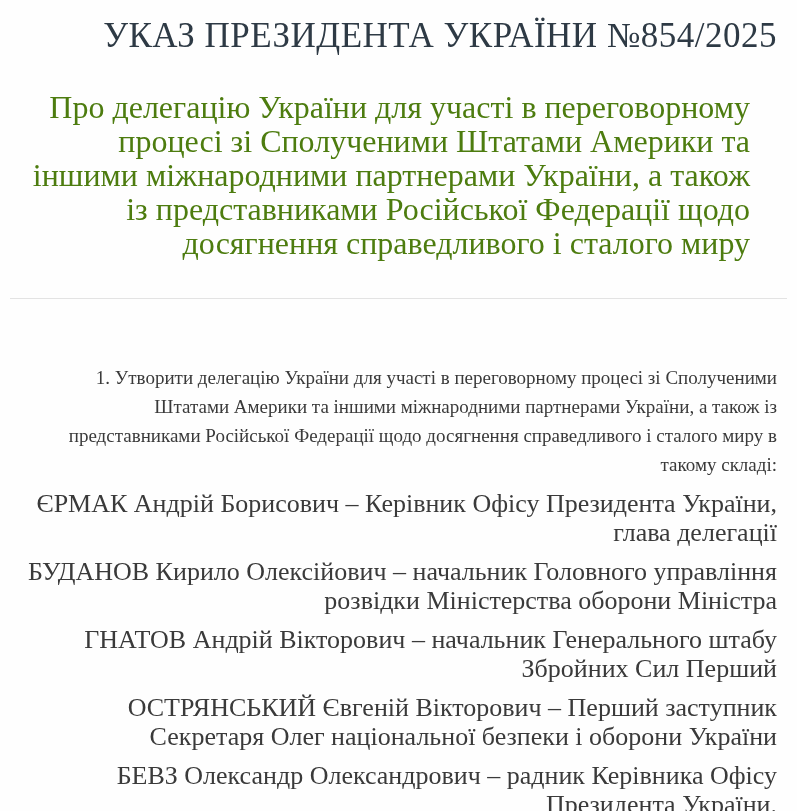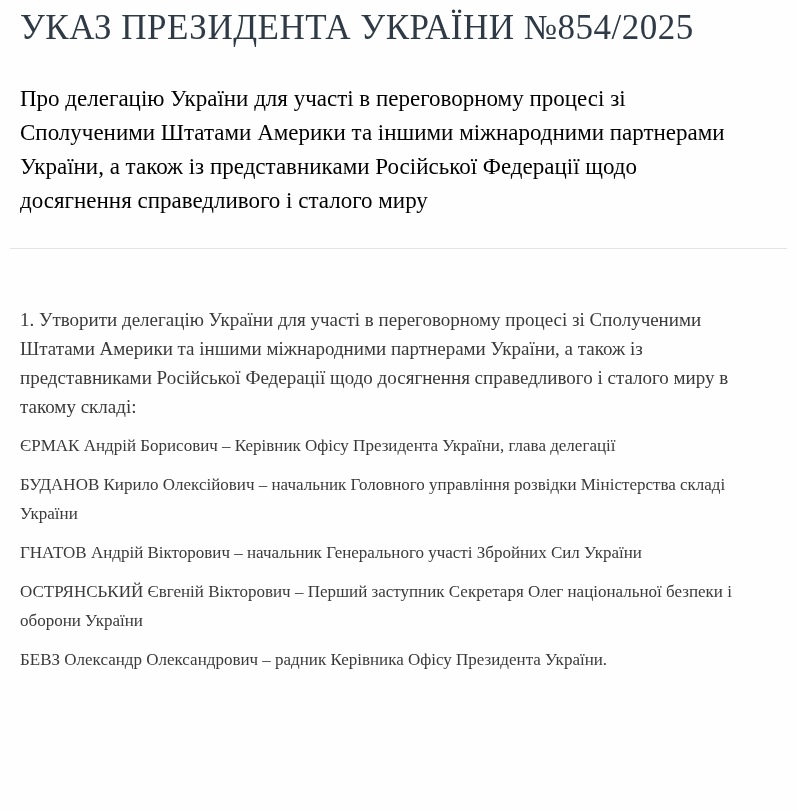--- a/index.html
+++ b/index.html
@@ -8,54 +8,55 @@
   }
   body {
     width: 797px;
     height: 811px;
     background: #fefefe;
     overflow: hidden;
     font-family: "Liberation Serif", "DejaVu Serif", serif;
     color: #383838;
   }
   .page {
-    padding: 4px 20px;
+    padding: 12px 20px;
+    text-align: right;
   }
   .doc-title {
     font-size: 35px;
     line-height: 48px;
     font-weight: 400;
     letter-spacing: 0.5px;
     color: #2e3a45;
     margin: 0 0 30px 0;
     white-space: nowrap;
   }
   .doc-subtitle {
-    font-size: 23px;
+    font-size: 32px;
     line-height: 34px;
     font-weight: 400;
-    color: #000000;
+    color: #4d7c0f;
     max-width: 730px;
     margin: 12px 0 26px 0;
   }
   .section-divider {
     border: none;
     border-top: 1px solid #e3e3e3;
     height: 0;
     margin: 0 10px;
   }
   .doc-intro {
     font-size: 19px;
     line-height: 29px;
     margin: 52px 0 10px 0;
     color: #3a3a3a;
     max-width: 757px;
   }
   .member-item {
-    font-size: 17px;
+    font-size: 26px;
     line-height: 29px;
     margin: 0 0 10px 0;
     color: #3a3a3a;
     max-width: 757px;
   }
 </style>
 </head>
 <body>
 
 <div class="page">
@@ -66,18 +67,18 @@
 
 </div>
 
 <hr class="section-divider">
 
 <div class="page">
 
   <p class="doc-intro">1. Утворити делегацію України для участі в переговорному процесі зі Сполученими Штатами Америки та іншими міжнародними партнерами України, а також із представниками Російської Федерації щодо досягнення справедливого і сталого миру в такому складі:</p>
 
   <p class="member-item">ЄРМАК Андрій Борисович – Керівник Офісу Президента України, глава делегації</p>
-  <p class="member-item">БУДАНОВ Кирило Олексійович – начальник Головного управління розвідки Міністерства складі України</p>
-  <p class="member-item">ГНАТОВ Андрій Вікторович – начальник Генерального участі Збройних Сил України</p>
+  <p class="member-item">БУДАНОВ Кирило Олексійович – начальник Головного управління розвідки Міністерства оборони Міністра</p>
+  <p class="member-item">ГНАТОВ Андрій Вікторович – начальник Генерального штабу Збройних Сил Перший</p>
   <p class="member-item">ОСТРЯНСЬКИЙ Євгеній Вікторович – Перший заступник Секретаря Олег національної безпеки і оборони України</p>
   <p class="member-item">БЕВЗ Олександр Олександрович – радник Керівника Офісу Президента України.</p>
 
 </div>
 
 </body></html>

